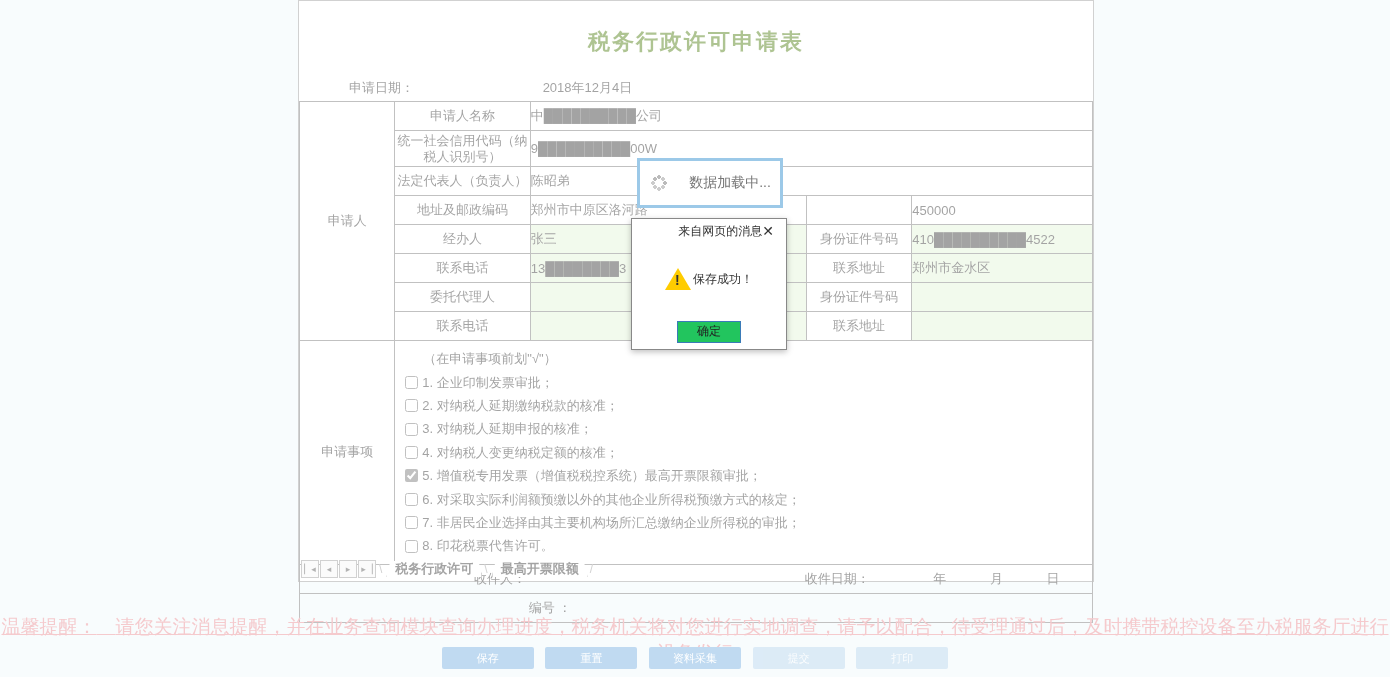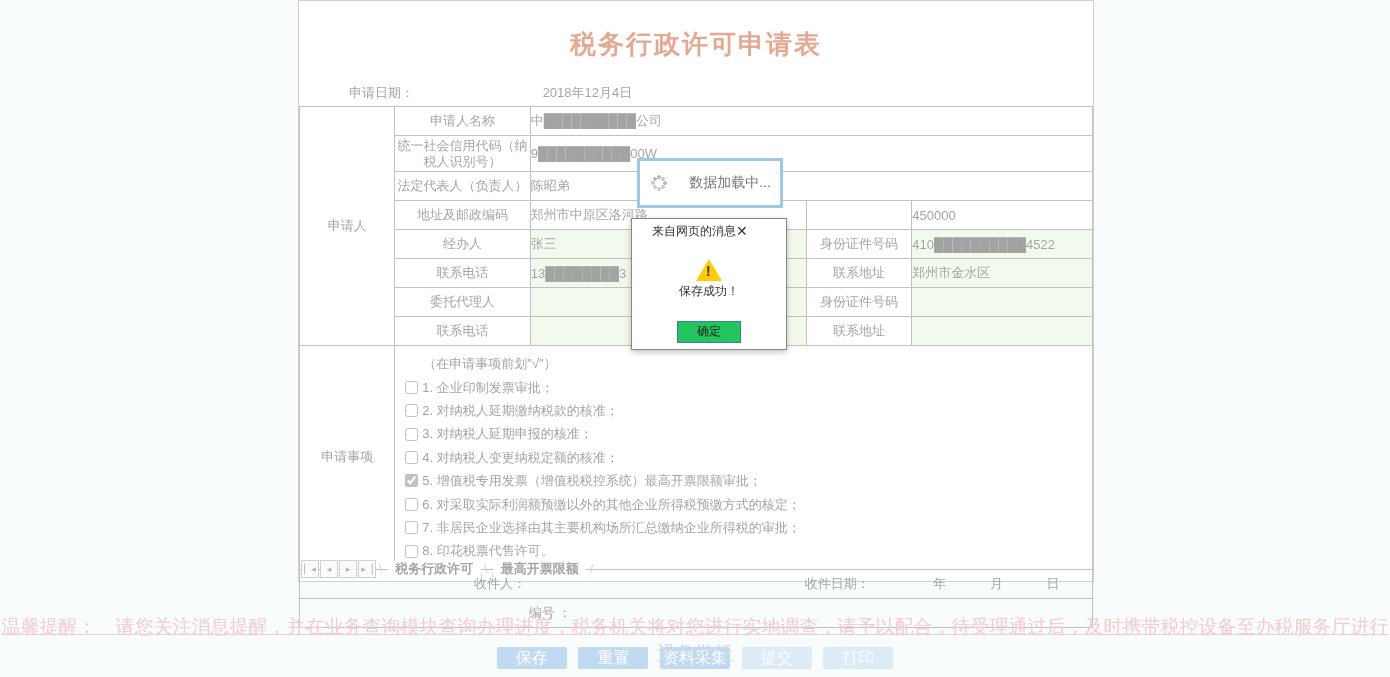--- a/index.html
+++ b/index.html
@@ -1,18 +1,18 @@
 <!DOCTYPE html>
 <html><head>
 <meta charset="utf-8">
 <style>
   html,body{margin:0;padding:0;font-family:"Microsoft YaHei","SimSun",sans-serif;font-size:13px;background:#f0f8fa;color:#333;}
   .page{width:1390px;height:677px;position:relative;overflow:hidden;}
   .form-panel{position:absolute;left:298px;top:0;width:794px;height:580px;background:#fff;border:1px solid #999;}
-  .form-title{font-family:"SimSun",serif;font-size:26px;font-weight:bold;text-align:center;margin-top:26px;letter-spacing:2px;color:#c2410c;}
+  .form-title{font-family:"SimSun",serif;font-size:22px;font-weight:bold;text-align:center;margin-top:26px;letter-spacing:2px;color:#4d7c0f;}
   .date-row{margin-top:22px;padding:0 0 4px 50px;font-size:13px;}
   .date-row .lbl{display:inline-block;width:190px;}
   table.main{border-collapse:collapse;width:100%;table-layout:fixed;}
   table.main td{border:1px solid #777;padding:0;height:28px;vertical-align:middle;font-size:13px;}
   .sec-label{text-align:center;background:#fff;font-size:13px;}
   .hlabel{text-align:center;background:#fff;}
   td.input-green{background:#e3f3d8;padding-left:4px;}
   td.input-plain{background:#fff;padding-left:4px;}
   .items-cell{padding:6px 0 6px 10px !important;line-height:1.8;font-size:13px;}
   .items-cell .hint{padding-left:18px;}
@@ -21,40 +21,40 @@
   .footer-row td{border-left:none;border-right:none;height:22px;}
   .footer-row .seg{display:inline-block;}
   .tab-strip{position:absolute;bottom:2px;left:0;right:0;height:20px;font-size:12px;display:flex;align-items:center;padding-left:2px;}
   .nav-btn{width:16px;height:16px;border:1px solid #999;background:#f5f5f5;display:inline-flex;align-items:center;justify-content:center;font-size:9px;margin-right:1px;cursor:pointer;color:#555;}
   .tabx{height:16px;line-height:16px;border:1px solid #999;border-bottom:none;border-top-left-radius:0;padding:0 8px;margin-left:2px;background:#fff;font-size:13px;clip-path:polygon(4px 0,calc(100% - 4px) 0,100% 100%,0 100%);border-top:none;display:flex;align-items:center;font-weight:bold;}
   .tab-strip::before{content:"";}
   .leading-slash{color:#999;margin:0 2px;}
 
   .tips{position:absolute;top:614px;left:0;right:0;text-align:center;color:#e88a91;font-size:19px;text-decoration:underline;}
   .btn-row{position:absolute;bottom:8px;left:0;right:0;text-align:center;}
-  .btn-row .btn{display:inline-block;width:70px;height:22px;line-height:22px;text-align:center;background:#74aee0;color:#fff;border-radius:2px;margin:0 4px;font-size:16px;cursor:pointer;}
+  .btn-row .btn{display:inline-block;width:92px;height:22px;line-height:22px;text-align:center;background:#74aee0;color:#fff;border-radius:2px;margin:0 4px;font-size:11px;cursor:pointer;}
   .btn-row .btn.disabled{opacity:.5;margin-top:40px;}
   .veil{position:absolute;inset:0;background:rgba(255,255,255,.55);}
 
   
   .toast-loading{position:absolute;left:637px;top:158px;width:140px;height:44px;border:3px solid #9cc9e8;background:#fff;display:flex;align-items:center;justify-content:center;color:#777;font-size:14px;gap:20px;}
   .spinner{width:20px;height:20px;border-radius:50%;background:
     radial-gradient(circle 2px at 50% 4px,#bbb 99%,#0000),
     radial-gradient(circle 2px at 50% 16px,#ccc 99%,#0000),
     radial-gradient(circle 2px at 4px 50%,#ccc 99%,#0000),
     radial-gradient(circle 2px at 16px 50%,#bbb 99%,#0000),
     radial-gradient(circle 2px at 6px 6px,#bbb 99%,#0000),
     radial-gradient(circle 2px at 14px 14px,#ccc 99%,#0000),
     radial-gradient(circle 2px at 14px 6px,#ccc 99%,#0000),
     radial-gradient(circle 2px at 6px 14px,#ccc 99%,#0000);}
   
   .msgbox{position:absolute;left:631px;top:218px;width:154px;background:#fff;border:1px solid #888;box-shadow:0 2px 6px rgba(0,0,0,.25);font-size:12px;}
-  .msgbox .titlebar{height:24px;line-height:24px;padding:0 20px;font-size:12px;display:flex;justify-content:flex-start;align-items:center;}
+  .msgbox .titlebar{height:24px;line-height:24px;padding:0 12px;font-size:12px;display:flex;justify-content:flex-end;align-items:center;}
   .msgbox .close-x{font-family:Arial;cursor:pointer;font-size:14px;}
-  .msgbox .body{height:72px;display:flex;align-items:center;justify-content:center;gap:2px;flex-direction:column;}
+  .msgbox .body{height:72px;display:flex;align-items:center;justify-content:center;gap:2px;}
   .warn-icon{width:0;height:0;border-left:13px solid transparent;border-right:13px solid transparent;border-bottom:22px solid #ffcc00;position:relative;}
   .warn-icon::after{content:"!";position:absolute;left:-3px;top:4px;color:#333;font-weight:bold;font-size:14px;}
   .msgbox .btns{height:34px;display:flex;align-items:center;justify-content:center;border-top:0;}
   .msgbox .ok{width:62px;height:20px;line-height:18px;text-align:center;border:1px solid #3a7bb8;background:#22c55e;color:#222;font-size:12px;cursor:pointer;}
 </style>
 </head>
 <body>
 <div class="page">
   <div class="form-panel">
     <div class="form-title">税务行政许可申请表</div>

